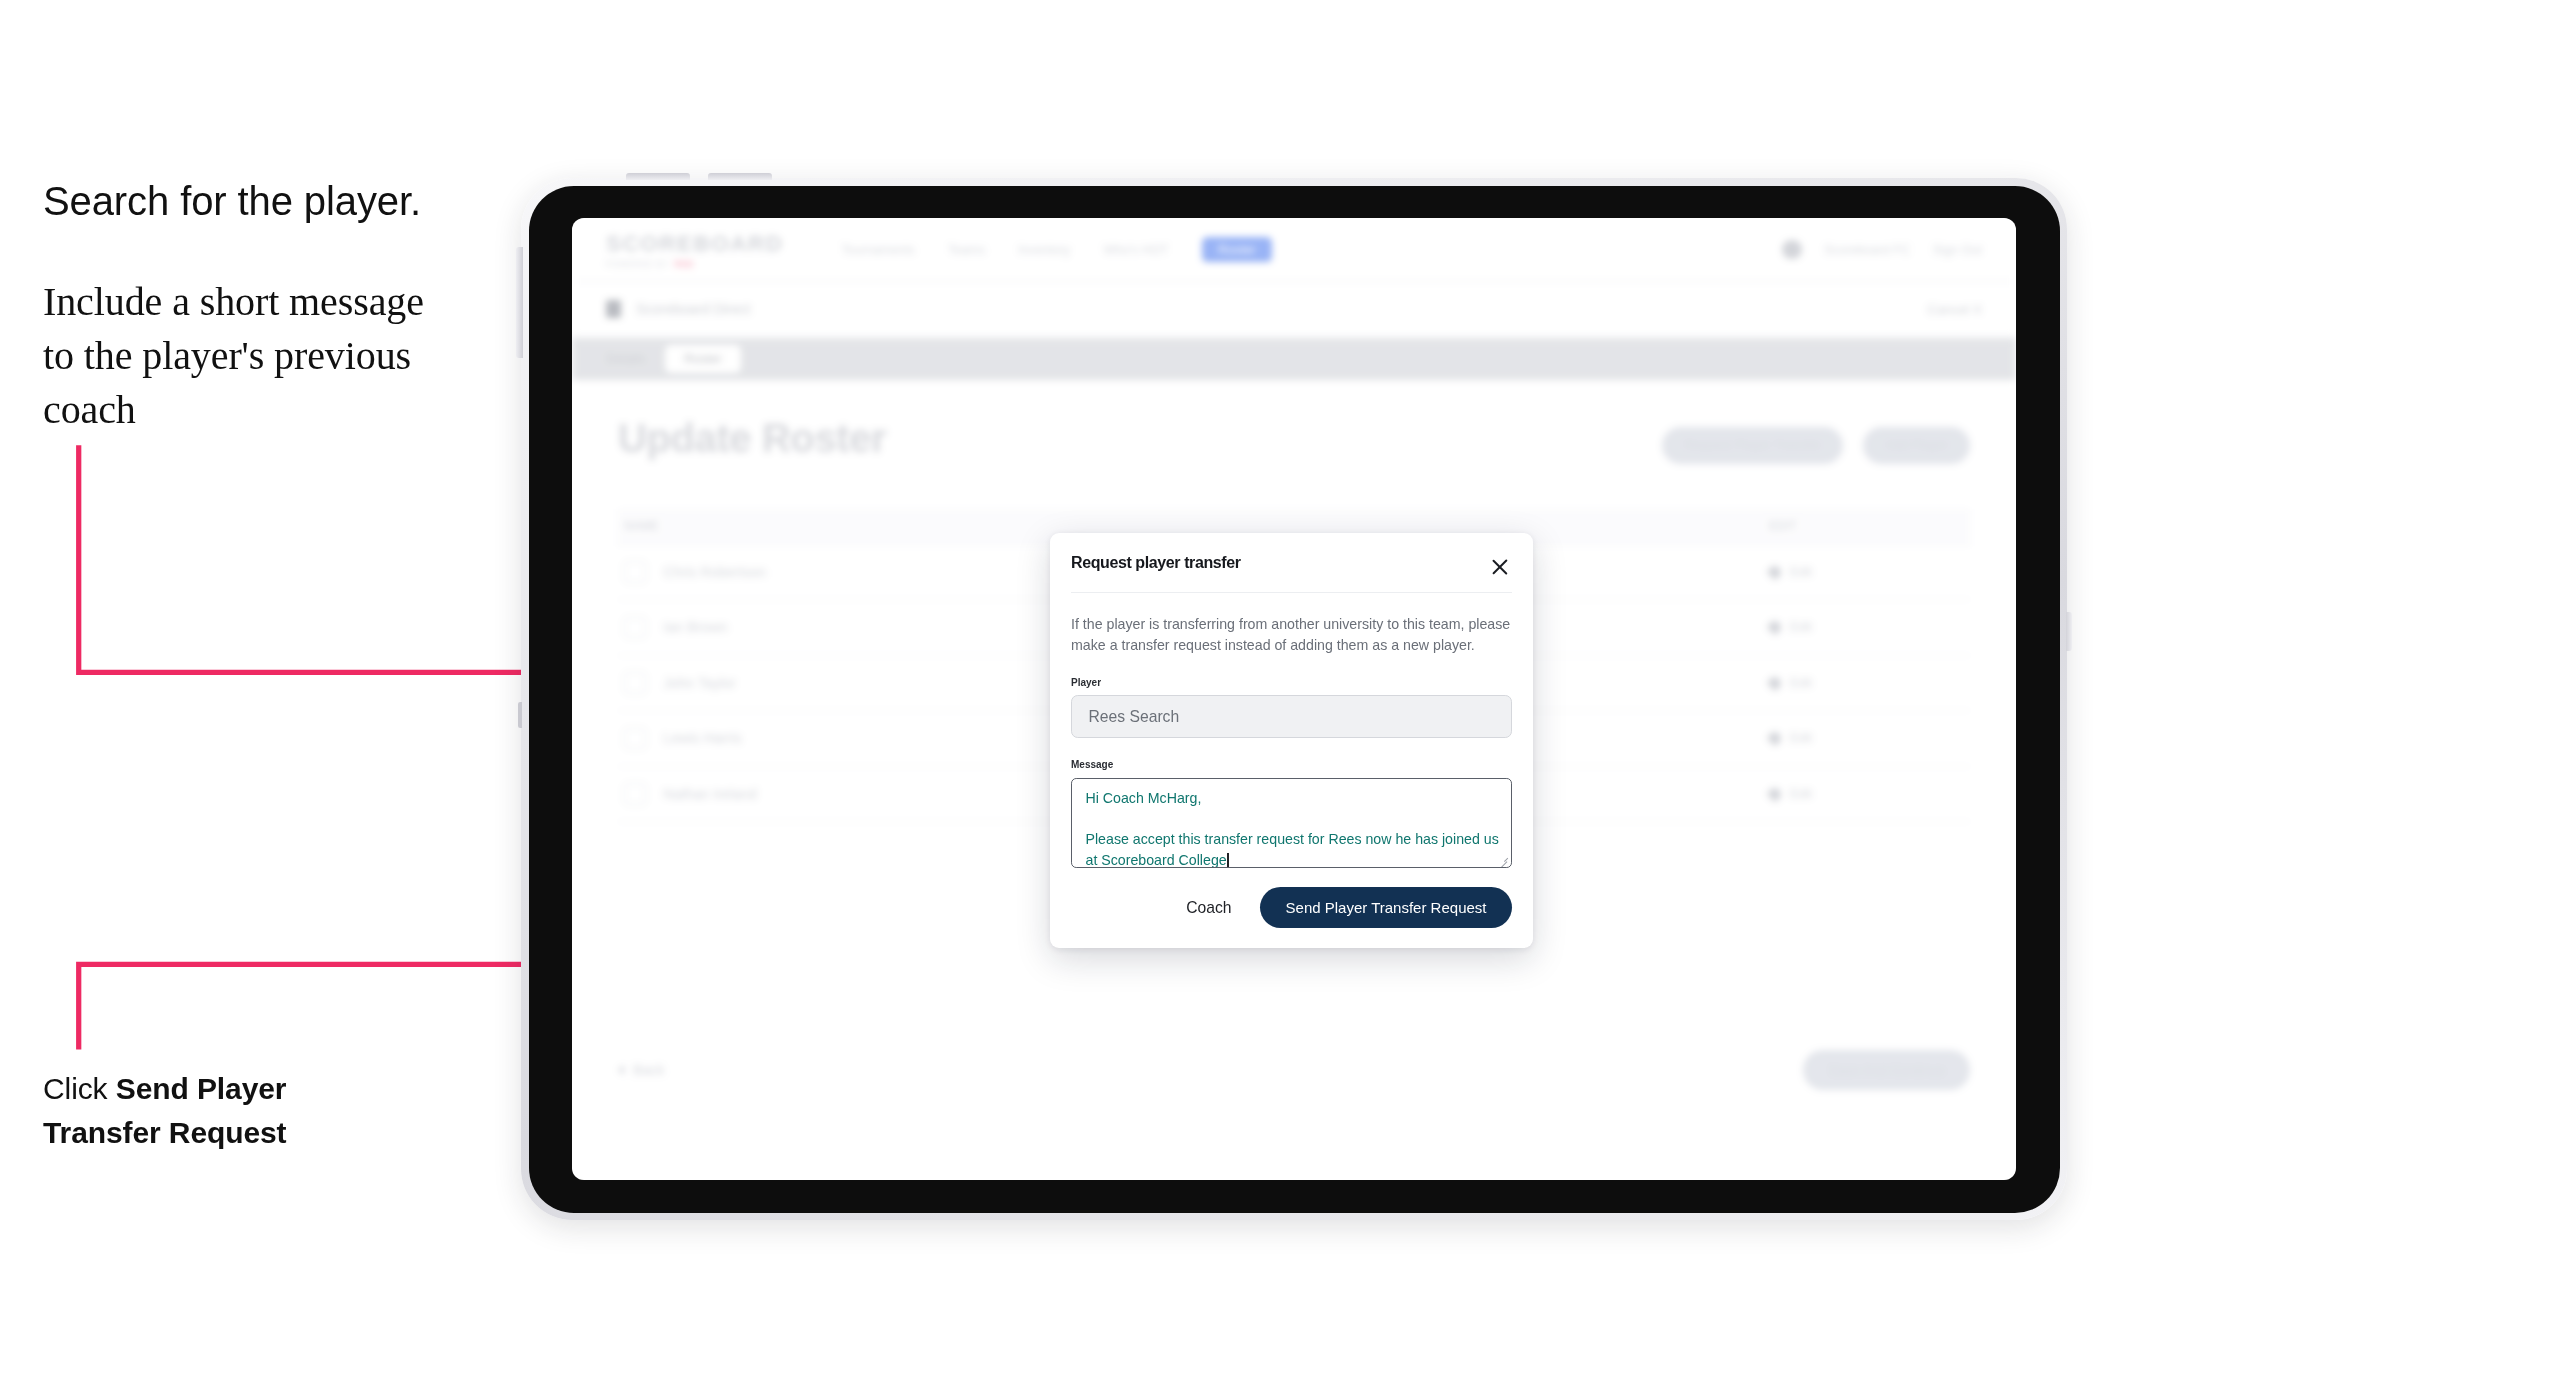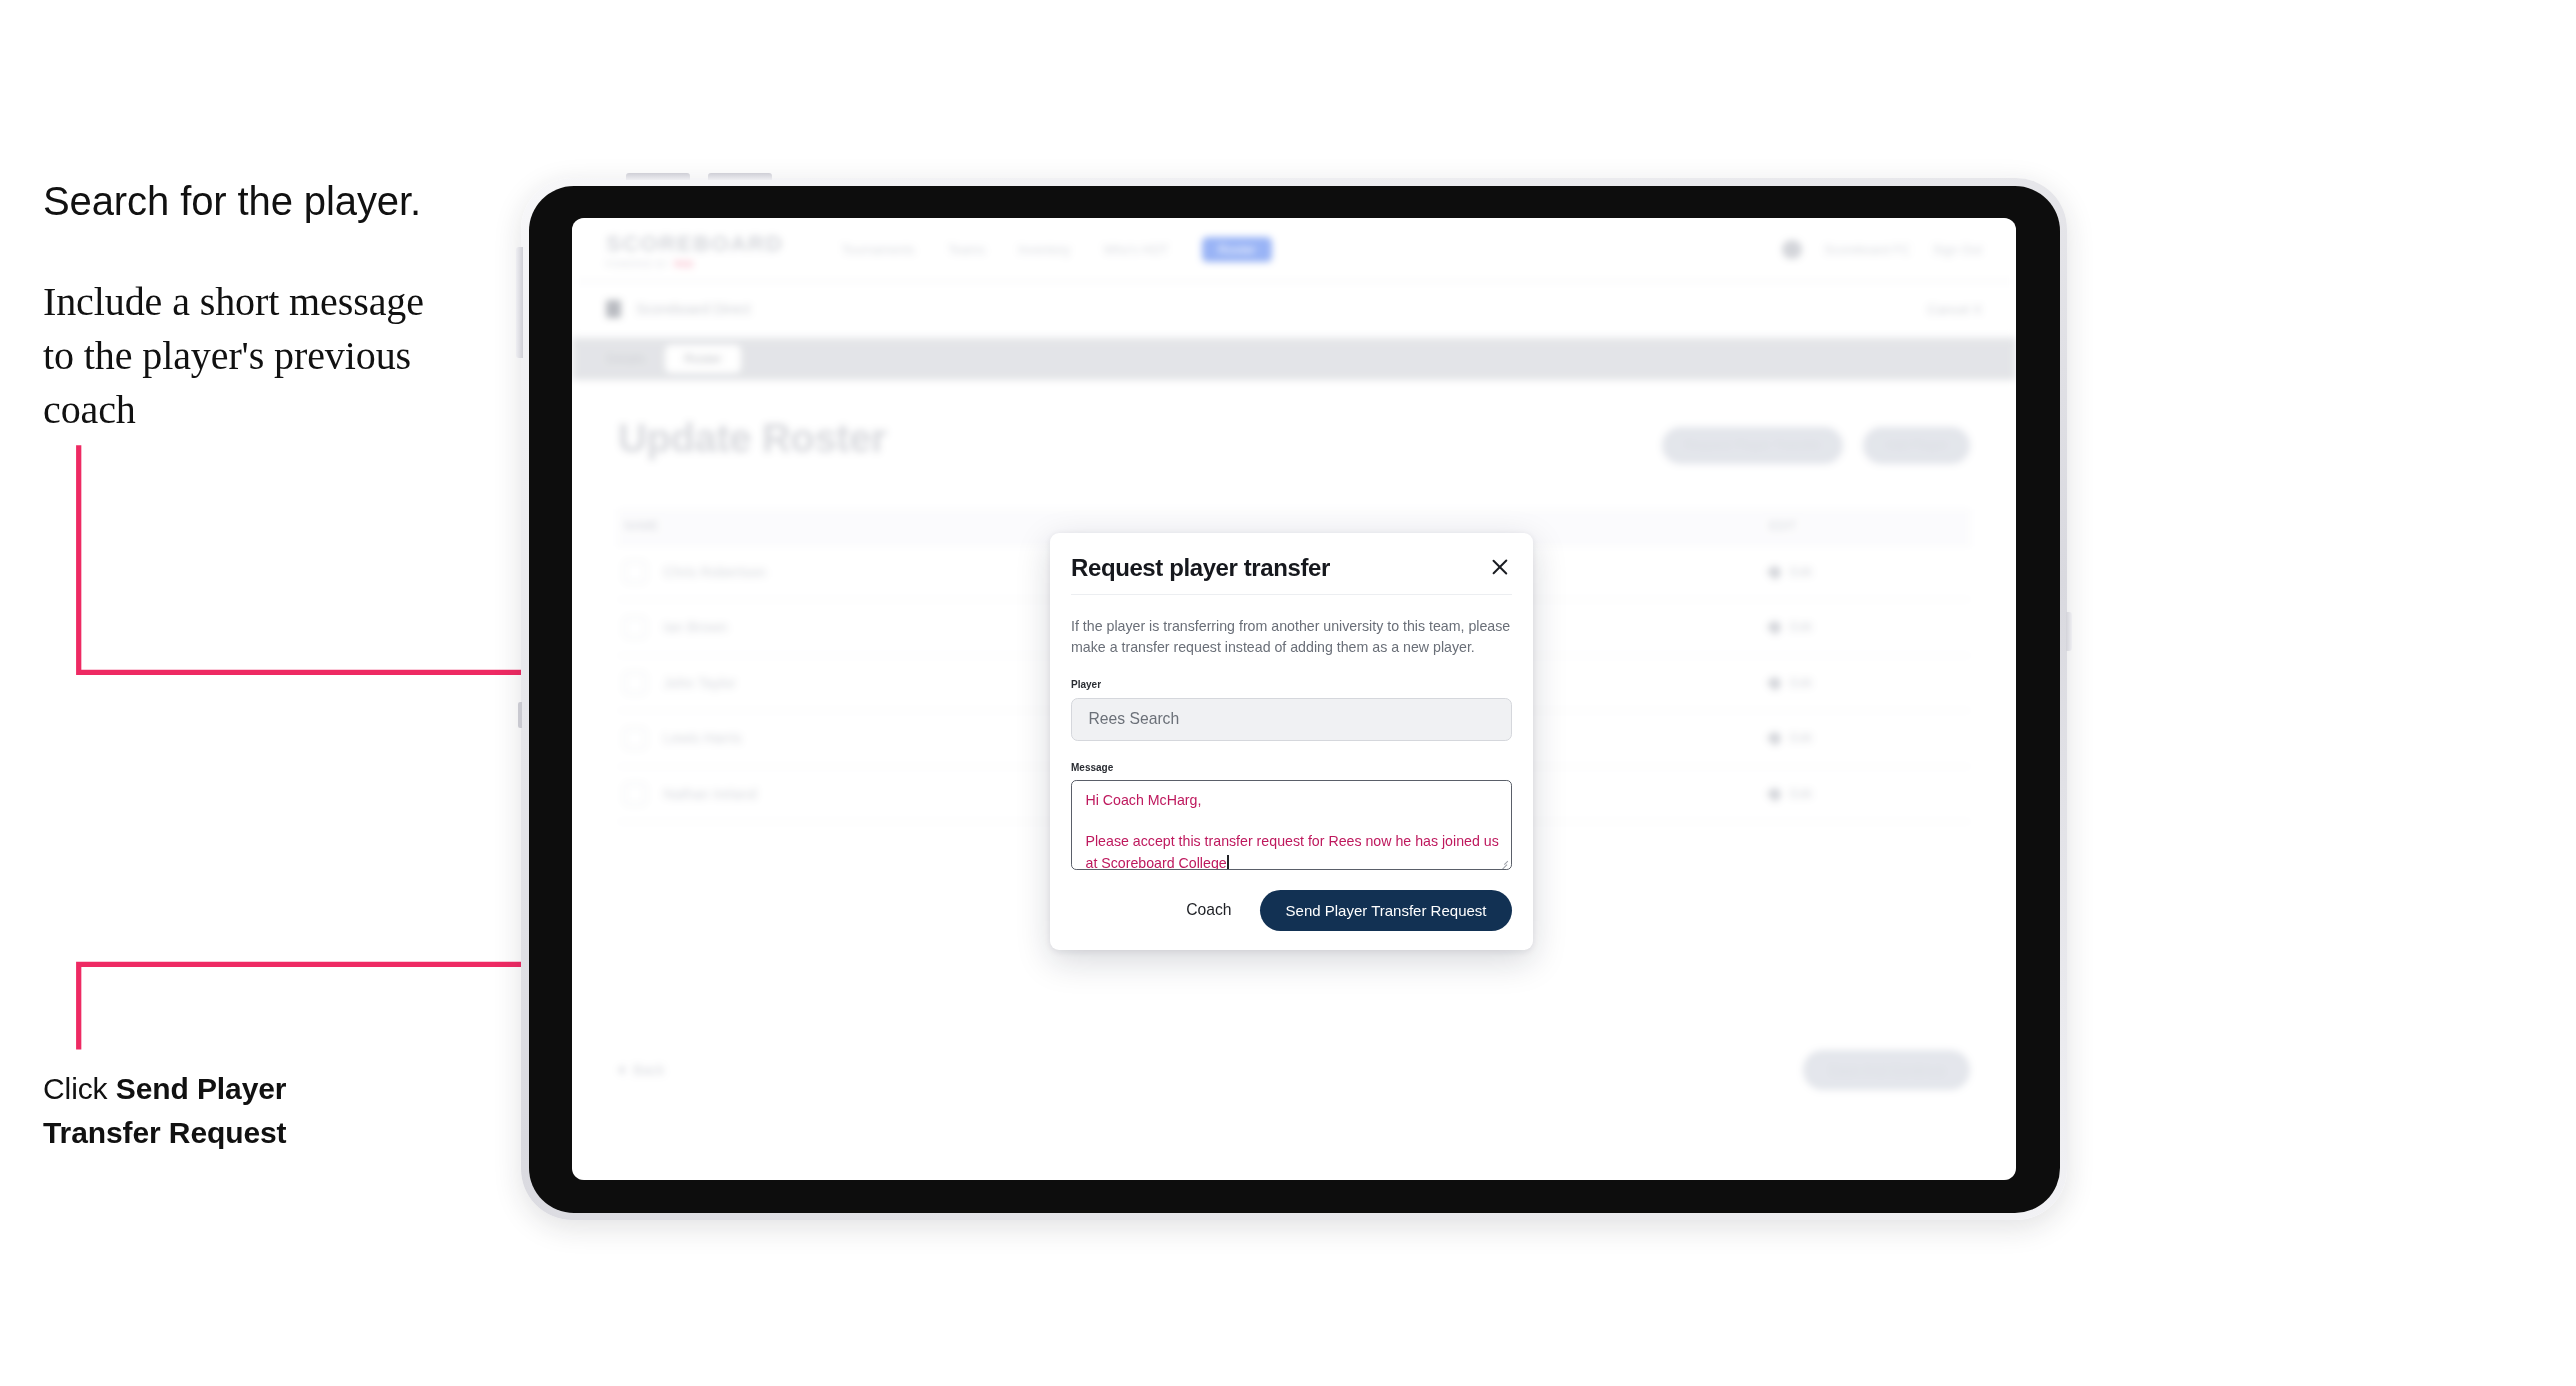--- a/index.html
+++ b/index.html
@@ -330,21 +330,21 @@
     box-sizing: border-box;
   }
   .modal-head {
     display: flex;
     align-items: flex-start;
     justify-content: space-between;
     padding-bottom: 12px;
     border-bottom: 0.7px solid #eceef1;
   }
   .modal-title {
-    font-size: 24px;
+    font-size: 16px;
     font-weight: 700;
     color: #16181d;
     letter-spacing: -0.4px;
   }
   .modal-close {
     width: 25.5px; height: 25.5px;
     position: relative;
     cursor: pointer;
     flex: 0 0 auto;
   }
@@ -391,21 +391,21 @@
     border: 1.2px solid #5a5f69;
     border-radius: 5.2px;
     padding: 9px 13.5px;
     box-sizing: border-box;
     position: relative;
     overflow: hidden;
   }
   .msg-line {
     font-size: 14.2px;
     line-height: 1.52;
-    color: #be185d;
+    color: #0f766e;
     white-space: nowrap;
   }
   .msg-gap { height: 19.5px; }
   .caret-bar {
     display: inline-block;
     width: 1.2px;
     height: 15.7px;
     background: #202226;
     vertical-align: -3px;
     margin-left: 0.7px;

